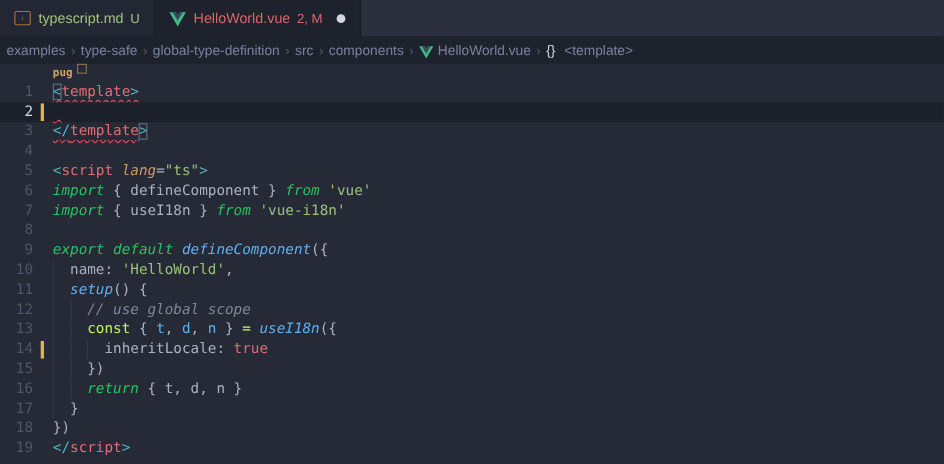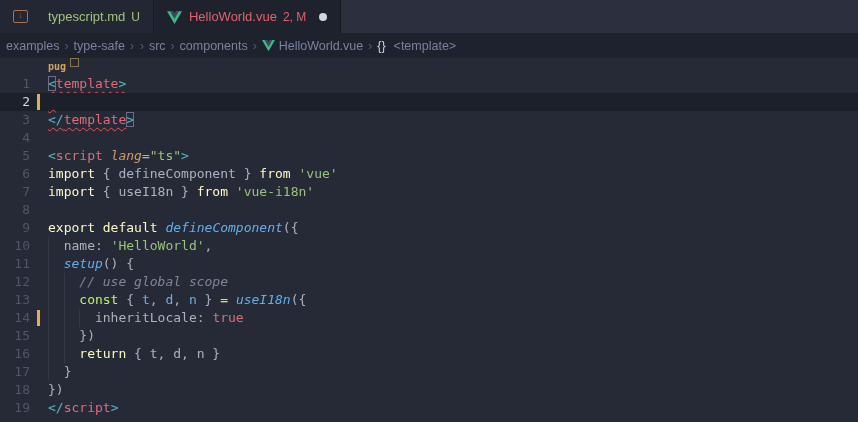--- a/index.html
+++ b/index.html
@@ -16,21 +16,21 @@
        font-size:13px;white-space:nowrap;}
   .tab.active{background:#1e222d;}
   .tab .badge{margin-left:-1px;font-size:12px;}
   .dot{width:8px;height:8px;border-radius:50%;background:#d2d6df;margin-left:6px;}
   .md-icon{width:13px;height:11px;border:1px solid #b0703f;border-radius:2px;
            color:#b0703f;font-size:8px;line-height:10px;text-align:center;flex:0 0 auto;}
   .vue-svg{width:15px;height:14px;flex:0 0 auto;}
   
   .breadcrumb{height:25px;background:#1e222d;display:flex;align-items:center;
               padding-left:4px;font-size:12.5px;color:#7a82a0;}
-  .bc-item{padding:0 2px;cursor:pointer;display:flex;align-items:flex-start;gap:4px;}
+  .bc-item{padding:0 2px;cursor:pointer;display:flex;align-items:flex-end;gap:4px;}
   .bc-sep{color:#565e79;padding:0 3px;font-size:12px;}
   .bc-braces{color:#ced3e0;margin-right:4px;}
   .bc-vue{width:13px;height:12px;}
   
   .editor{font-family:"DejaVu Sans Mono","Liberation Mono",monospace;font-size:13px;}
   .langrow{height:17px;line-height:17px;padding-left:48px;display:flex;align-items:flex-start;gap:4px;}
   .langbtn{color:#d2a35c;font-size:10px;font-weight:bold;cursor:pointer;
            font-family:"DejaVu Sans Mono",monospace;}
   .langbox{width:7px;height:7px;border:1px solid #8a7549;display:inline-block;}
   .row{display:flex;height:18px;line-height:18px;position:relative;}
@@ -42,34 +42,34 @@
   .code{flex:1;white-space:pre;position:relative;}
   .guide{position:absolute;top:0;bottom:0;width:1px;background:#343949;}
   .sq{text-decoration:underline;text-decoration-style:wavy;
       text-decoration-color:#e45454;text-decoration-thickness:1px;text-underline-offset:3px;}
   .box{outline:1px solid #667089;outline-offset:-1px;}
   .c-pln{color:#abb2bf}
   .c-tag{color:#e06c75}
   .c-brk{color:#56b6c2}
   .c-att{color:#d19a66;font-style:italic}
   .c-str{color:#98c379}
-  .c-kwd{color:#fef9c3;}
+  .c-kwd{color:#22c55e;font-style:italic}
   .c-kwdr{color:#bef264}
   .c-fn{color:#61afef;font-style:italic}
   .c-var{color:#61afef}
   .c-com{color:#7d8799;font-style:italic}
   .c-bool{color:#e06c75}
 </style>
 </head>
 <body>
 
 <div class="tabbar" id="tabbar">
     <div class="tab">
       <span class="md-icon">↓</span>
-      <span style="color: rgb(163, 195, 121); margin-left: 13px;">typescript.md</span>
+      <span style="color: rgb(163, 195, 121);">typescript.md</span>
       <span class="badge" style="color: rgb(163, 195, 121);">U</span>
     </div>
     <div class="tab active">
       <span class="vue-svg"><svg viewBox="0 0 128 128">
           <path fill="#41b883" d="M78.8 10 64 35.4 49.2 10H0l64 110L128 10z"></path>
           <path fill="#34495e" d="M78.8 10 64 35.4 49.2 10H25.6L64 76l38.4-66z"></path>
         </svg></span>
       <span style="color: rgb(224, 98, 106);">HelloWorld.vue</span>
       <span class="badge" style="color: rgb(224, 98, 106);">2, M</span>
       <span class="dot"></span>
@@ -78,20 +78,23 @@
 
 <div class="breadcrumb" id="breadcrumb">
     <span class="bc-item">
       <span>examples</span>
     </span>
     <span class="bc-sep">›</span>
     <span class="bc-item">
       <span>type-safe</span>
     </span>
     <span class="bc-sep">›</span>
+    <span class="bc-item">
+      <span>global-type-definition</span>
+    </span>
     <span class="bc-sep">›</span>
     <span class="bc-item">
       <span>src</span>
     </span>
     <span class="bc-sep">›</span>
     <span class="bc-item">
       <span>components</span>
     </span>
     <span class="bc-sep">›</span>
     <span class="bc-item">

